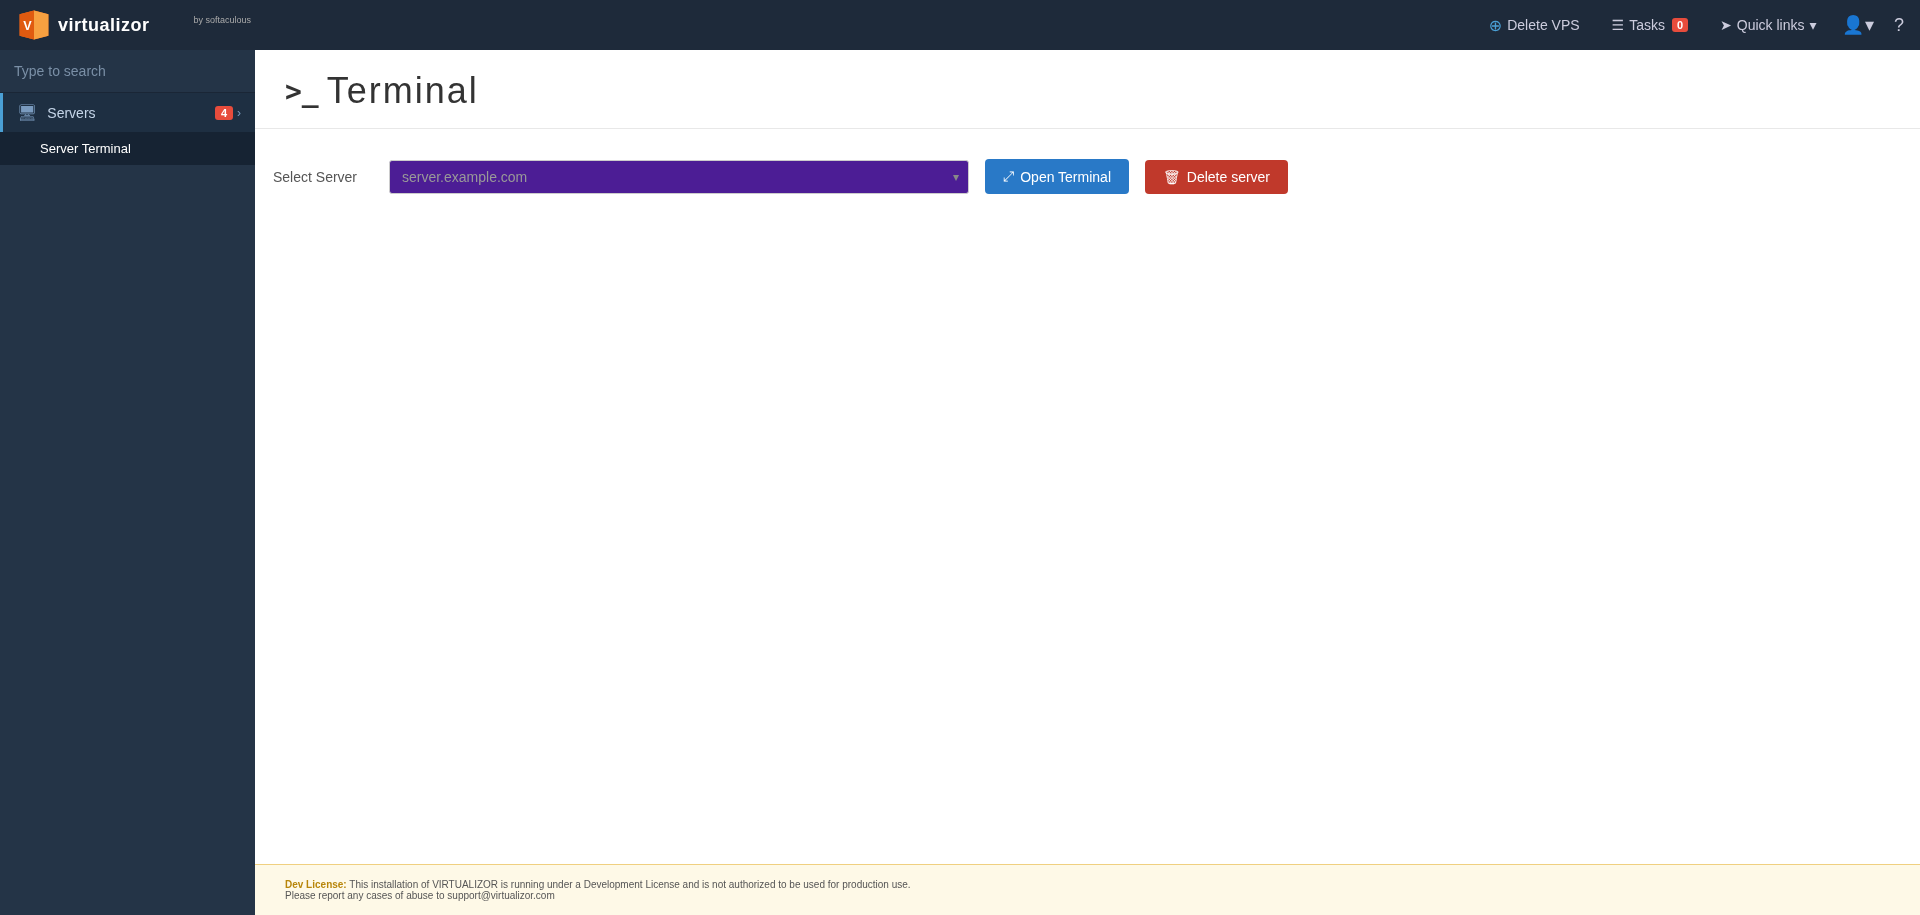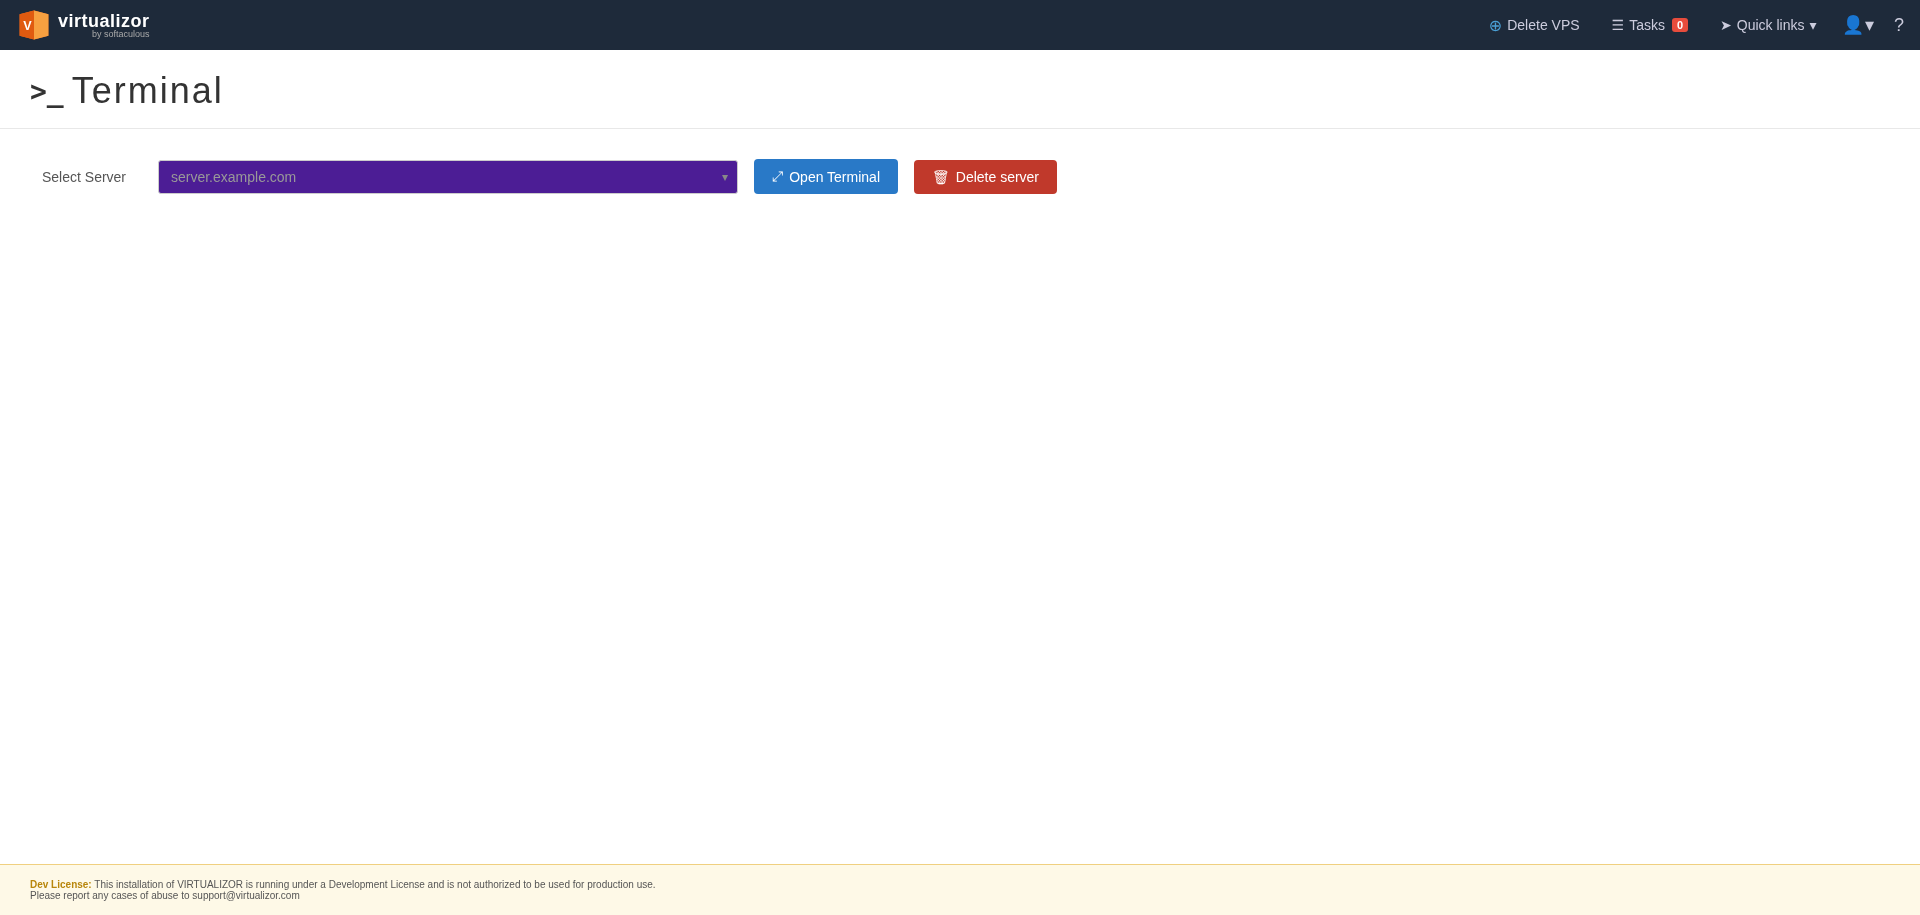--- a/index.html
+++ b/index.html
@@ -21,22 +21,23 @@
       gap: 6px;
       text-decoration: none;
       margin-right: 8px;
     }
     .logo-icon {
       width: 36px;
       height: 36px;
     }
     .logo-text {
       display: flex;
-      flex-direction: column;
+      flex-direction: row;
       line-height: 1;
+      gap: 44px;
     }
     .logo-main {
       color: #ffffff;
       font-size: 18px;
       font-weight: 700;
       letter-spacing: 0.5px;
     }
     .logo-sub {
       color: #aaa;
       font-size: 9px;
@@ -183,21 +184,21 @@
     }
     .page-title {
       font-size: 36px;
       font-weight: 300;
       color: #333;
       letter-spacing: 2px;
     }
 
     .page-body {
       flex: 1;
-      padding: 30px 42px;
+      padding: 30px 18px;
       display: flex;
       flex-direction: column;
     }
 
     .server-select-row {
       display: flex;
       align-items: center;
       gap: 16px;
       margin-bottom: 30px;
     }
@@ -310,20 +311,36 @@
     </button>
 
     <button class="nav-icon-btn">
       <span>?</span>
     </button>
   </div>
 </div>
 
 <div class="main-layout">
 
+  <div class="sidebar">
+    <div class="sidebar-search">
+      <span class="sidebar-search-text">Type to search</span>
+    </div>
+
+    <div class="sidebar-menu-item active">
+      <span class="sidebar-menu-icon">🖥</span>
+      <span class="sidebar-menu-label">Servers</span>
+      <span class="sidebar-badge">4</span>
+      <span class="sidebar-chevron">›</span>
+    </div>
+
+    <div class="sidebar-sub-item active">
+      <span>Server Terminal</span>
+    </div>
+  </div>
 
   <div class="content-area">
 
     <div class="page-header">
       <span class="page-header-icon">&gt;_</span>
       <h1 class="page-title">Terminal</h1>
     </div>
 
     <div class="page-body">
       <div class="server-select-row">

